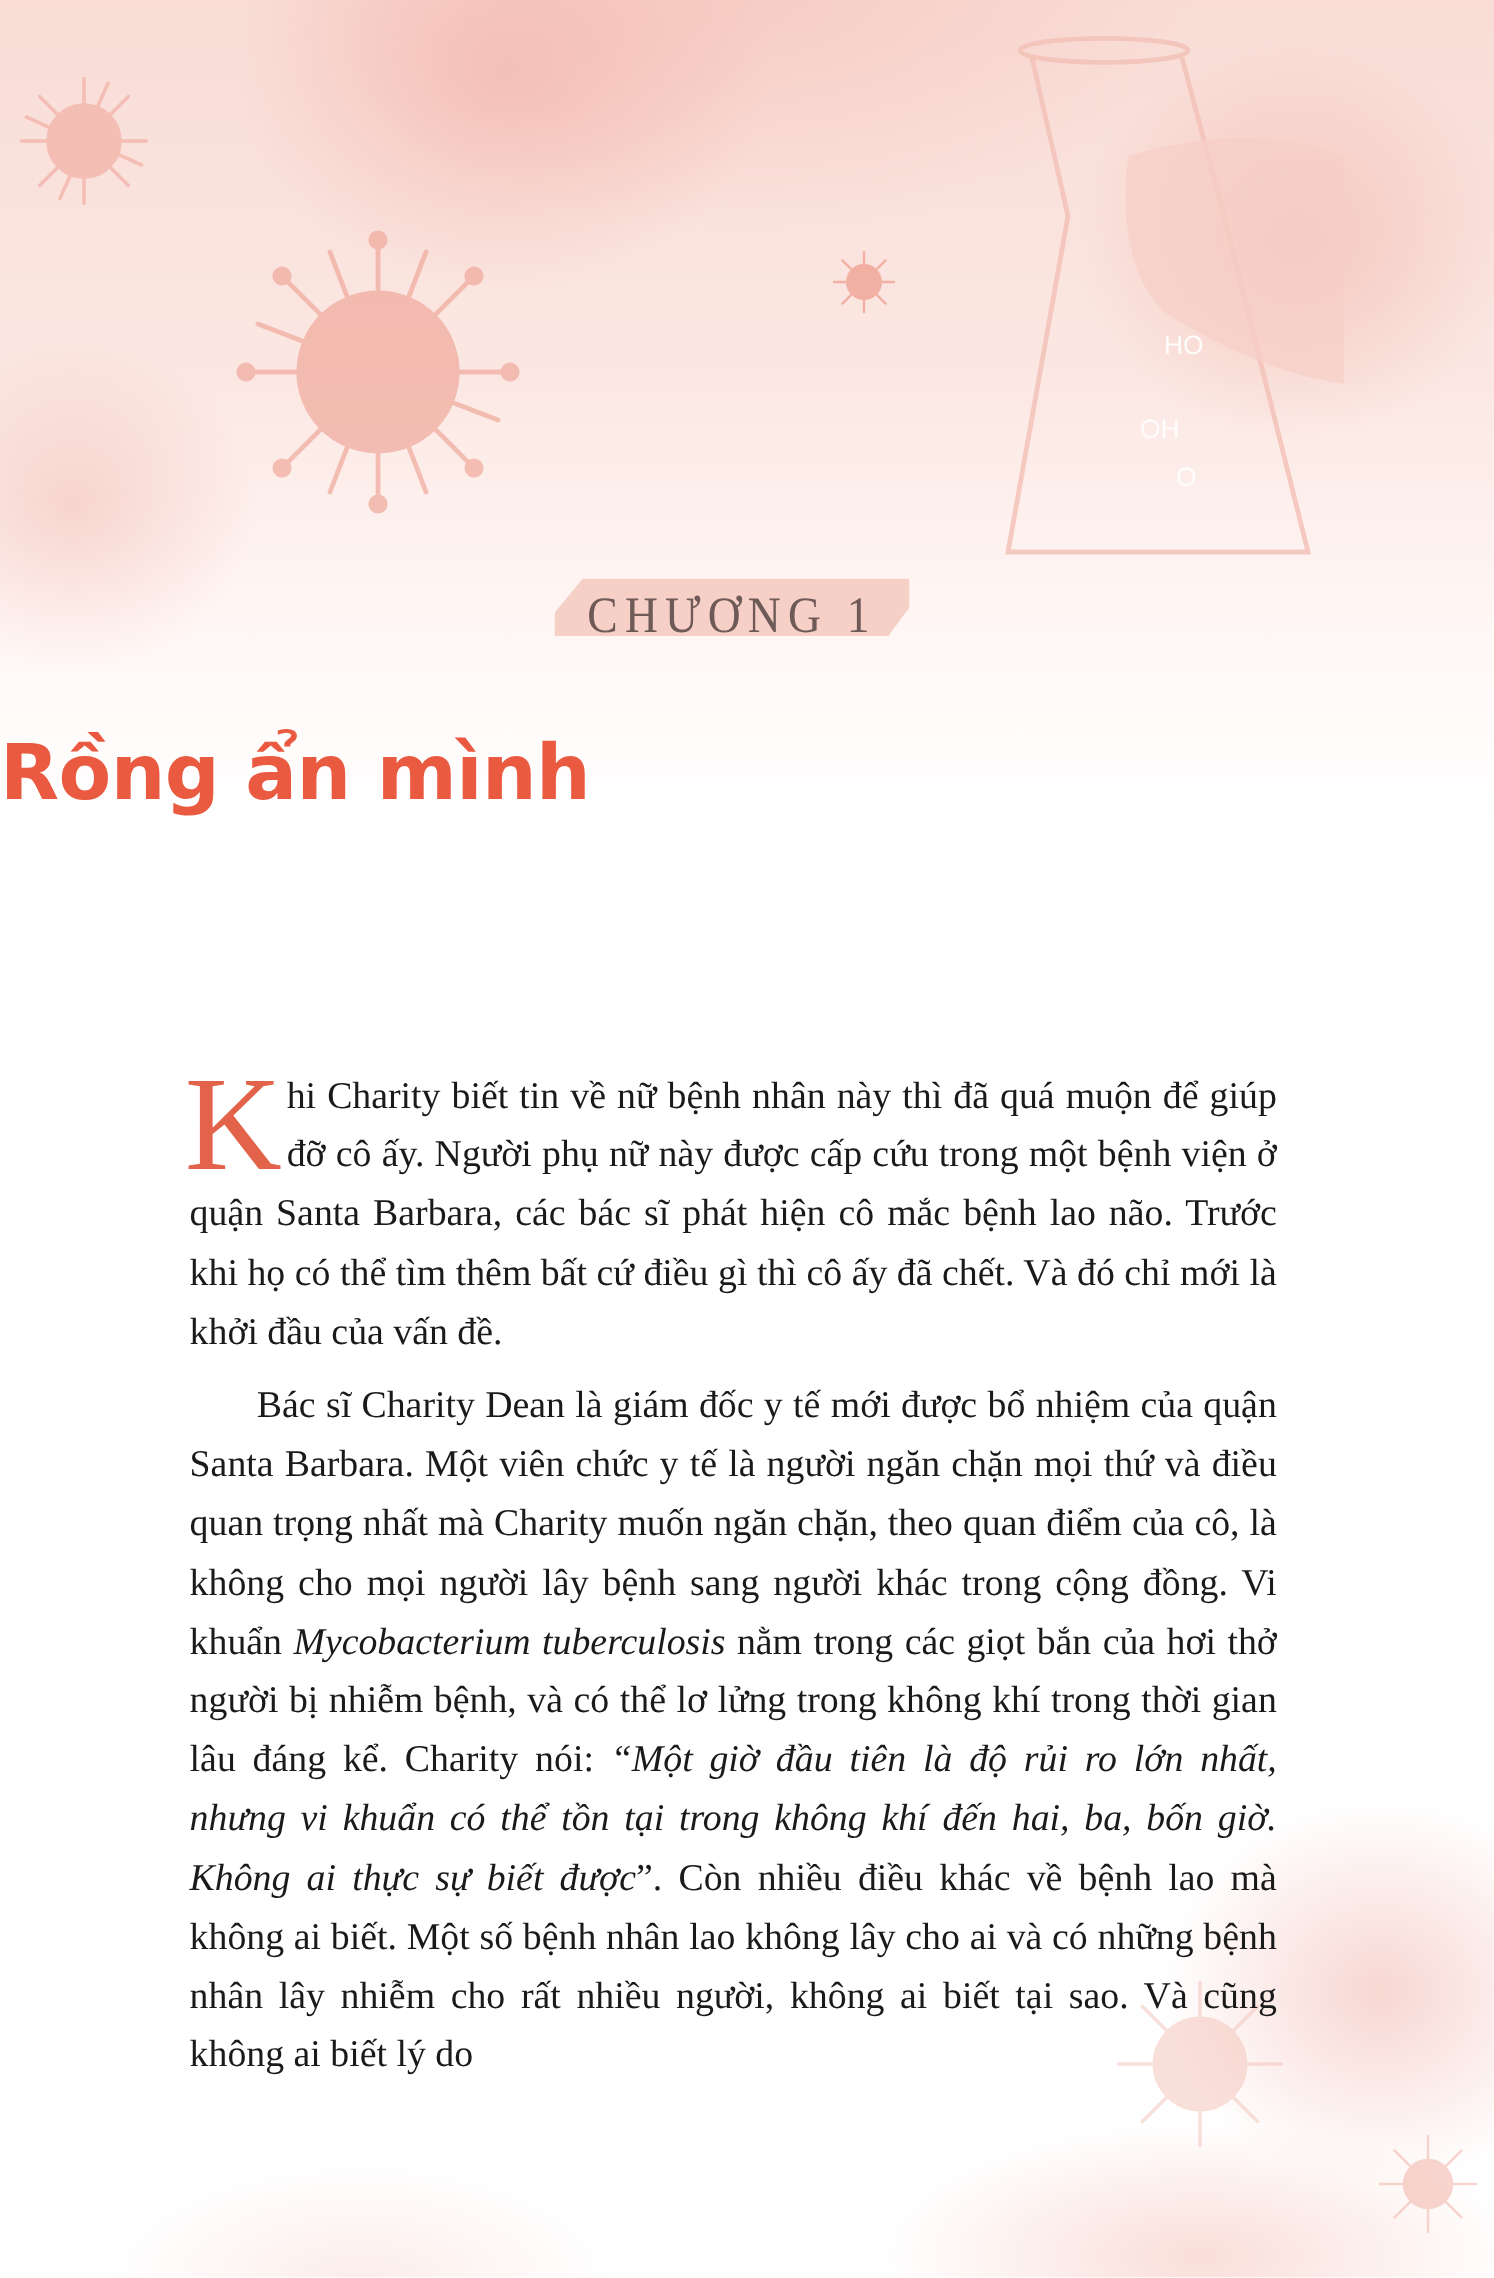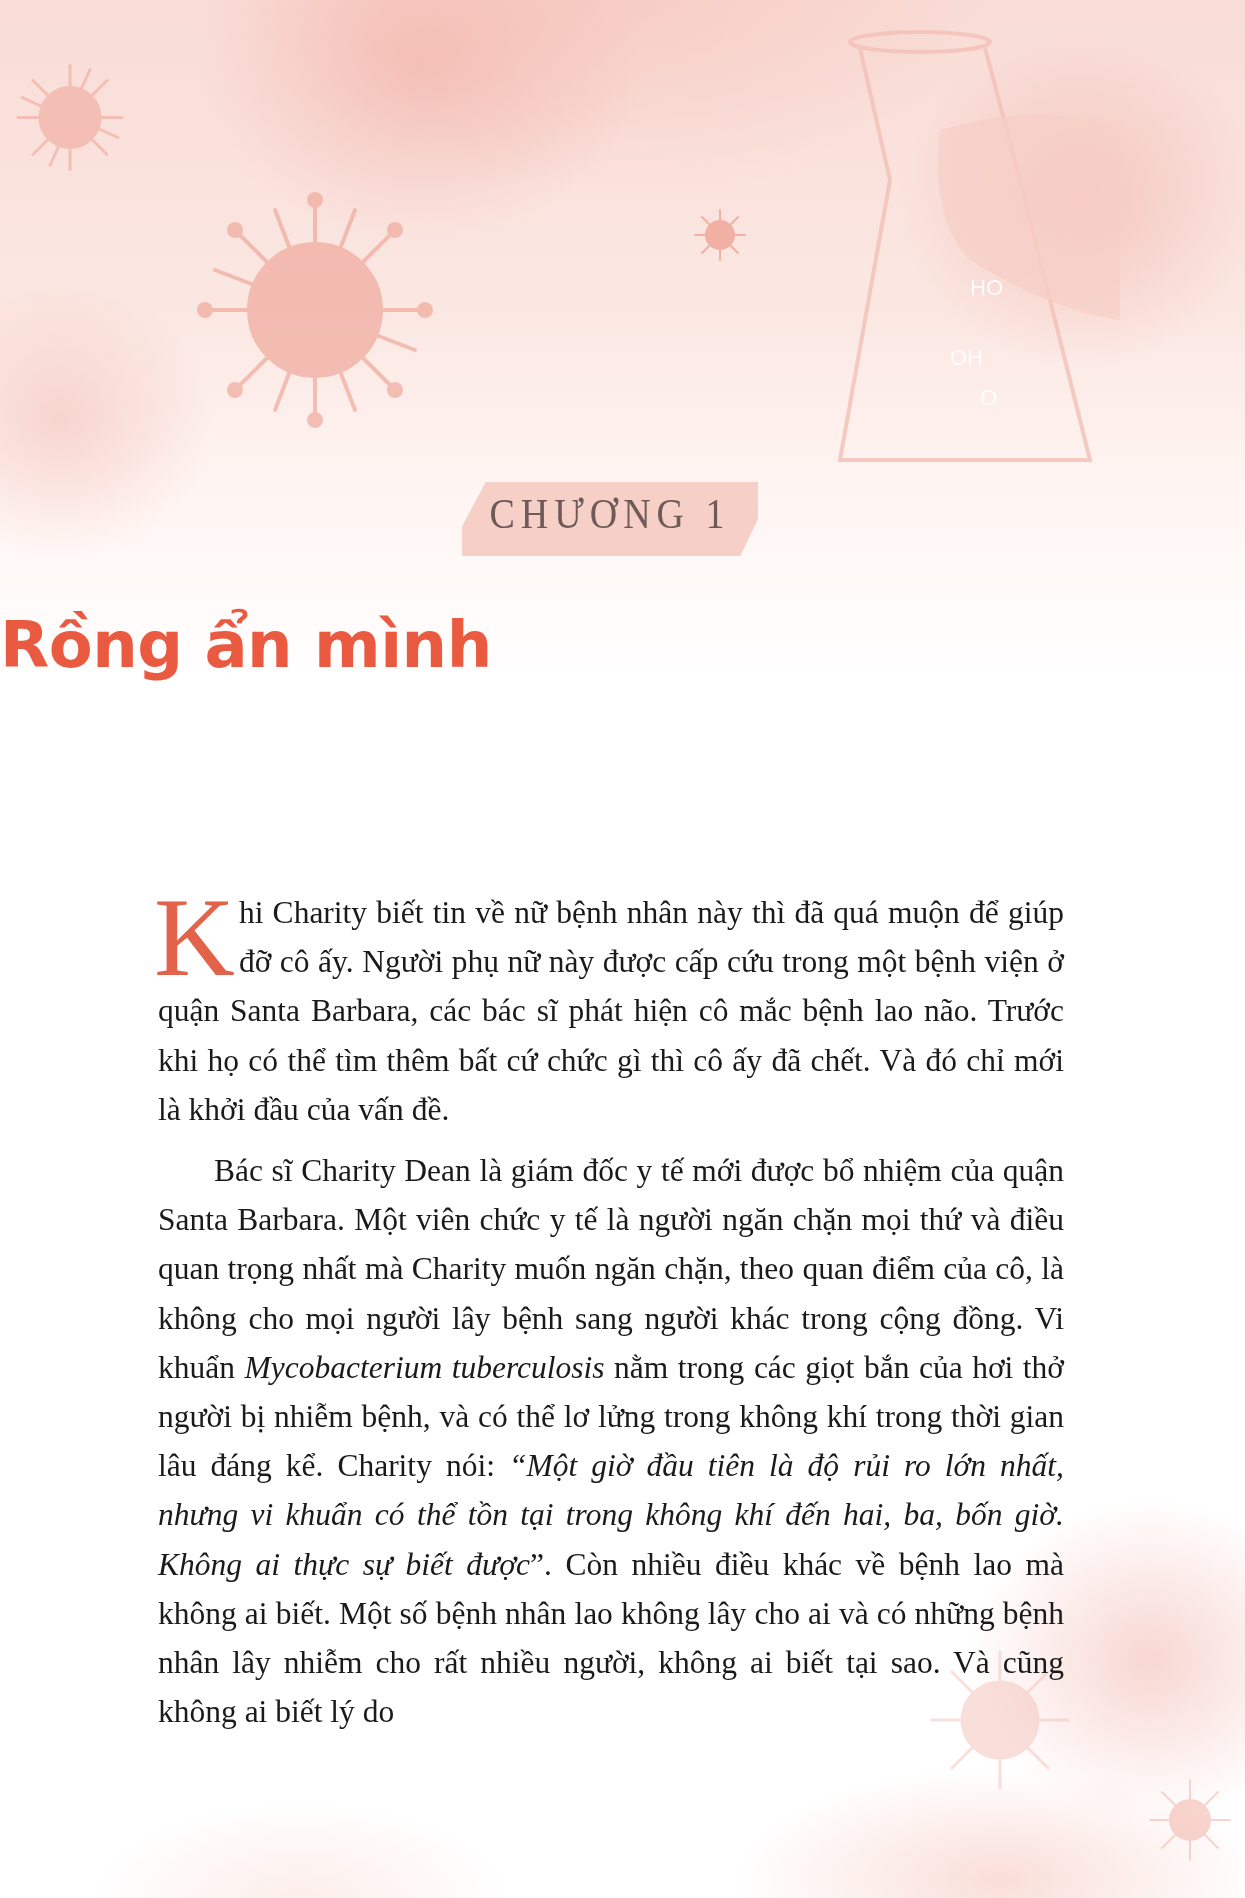--- a/index.html
+++ b/index.html
@@ -21,21 +21,21 @@
     position: absolute; left: 0; top: 1480px; width: 1245px; height: 418px;
     background:
       radial-gradient(ellipse 260px 230px at 1150px 180px, rgba(240,175,165,0.5), rgba(255,255,255,0) 70%),
       radial-gradient(ellipse 380px 160px at 1000px 400px, rgba(245,195,185,0.55), rgba(255,255,255,0) 70%),
       radial-gradient(ellipse 300px 140px at 300px 420px, rgba(248,215,208,0.45), rgba(255,255,255,0) 70%);
   }
   .virus { position: absolute; }
   .flask { position: absolute; }
 
   .chapter-label-wrap {
-    position: absolute; left: 462px; top: 482px; width: 296px; height: 74px;
+    position: absolute; left: 462px; top: 482px; width: 296px; height: 48px;
   }
   .chapter-label-bg {
     position: absolute; inset: 0; background: #f6cfc7;
     clip-path: polygon(8% 0, 100% 0, 100% 50%, 94% 100%, 0 100%, 0 60%);
   }
   .chapter-label {
     position: absolute; left: 0; right: 0; top: 9px; text-align: center;
     font-family: "Liberation Serif", serif; font-weight: 400;
     font-size: 38px; letter-spacing: 6px; color: #6e5a57;
     transform: scaleY(1.12);
@@ -168,15 +168,15 @@
 </svg>
 
 <div class="chapter-label-wrap">
   <div class="chapter-label-bg"></div>
   <div class="chapter-label">CHƯƠNG 1</div>
 </div>
 
 <div class="chapter-title">Rồng ẩn mình</div>
 
 <div class="body-text">
-  <p><span class="dropcap">K</span><span>hi Charity biết tin về nữ bệnh nhân này thì đã quá muộn để giúp đỡ cô ấy. Người phụ nữ này được cấp cứu trong một bệnh viện ở quận Santa Barbara, các bác sĩ phát hiện cô mắc bệnh lao não. Trước khi họ có thể tìm thêm bất cứ chức gì thì cô ấy đã chết. Và đó chỉ mới là khởi đầu của vấn đề.</span></p>
+  <p><span class="dropcap">K</span><span>hi Charity biết tin về nữ bệnh nhân này thì đã quá muộn để giúp đỡ cô ấy. Người phụ nữ này được cấp cứu trong một bệnh viện ở quận Santa Barbara, các bác sĩ phát hiện cô mắc bệnh lao não. Trước khi họ có thể tìm thêm bất cứ điều gì thì cô ấy đã chết. Và đó chỉ mới là khởi đầu của vấn đề.</span></p>
   <p><span>Bác sĩ Charity Dean là giám đốc y tế mới được bổ nhiệm của quận Santa Barbara. Một viên chức y tế là người ngăn chặn mọi thứ và điều quan trọng nhất mà Charity muốn ngăn chặn, theo quan điểm của cô, là không cho mọi người lây bệnh sang người khác trong cộng đồng. Vi khuẩn </span><em>Mycobacterium tuberculosis</em><span> nằm trong các giọt bắn của hơi thở người bị nhiễm bệnh, và có thể lơ lửng trong không khí trong thời gian lâu đáng kể. Charity nói: </span><em>“Một giờ đầu tiên là độ rủi ro lớn nhất, nhưng vi khuẩn có thể tồn tại trong không khí đến hai, ba, bốn giờ. Không ai thực sự biết được</em><span>”.</span><span> Còn nhiều điều khác về bệnh lao mà không ai biết. Một số bệnh nhân lao không lây cho ai và có những bệnh nhân lây nhiễm cho rất nhiều người, không ai biết tại sao. Và cũng không ai biết lý do</span></p>
 </div>
 
 </body></html>

